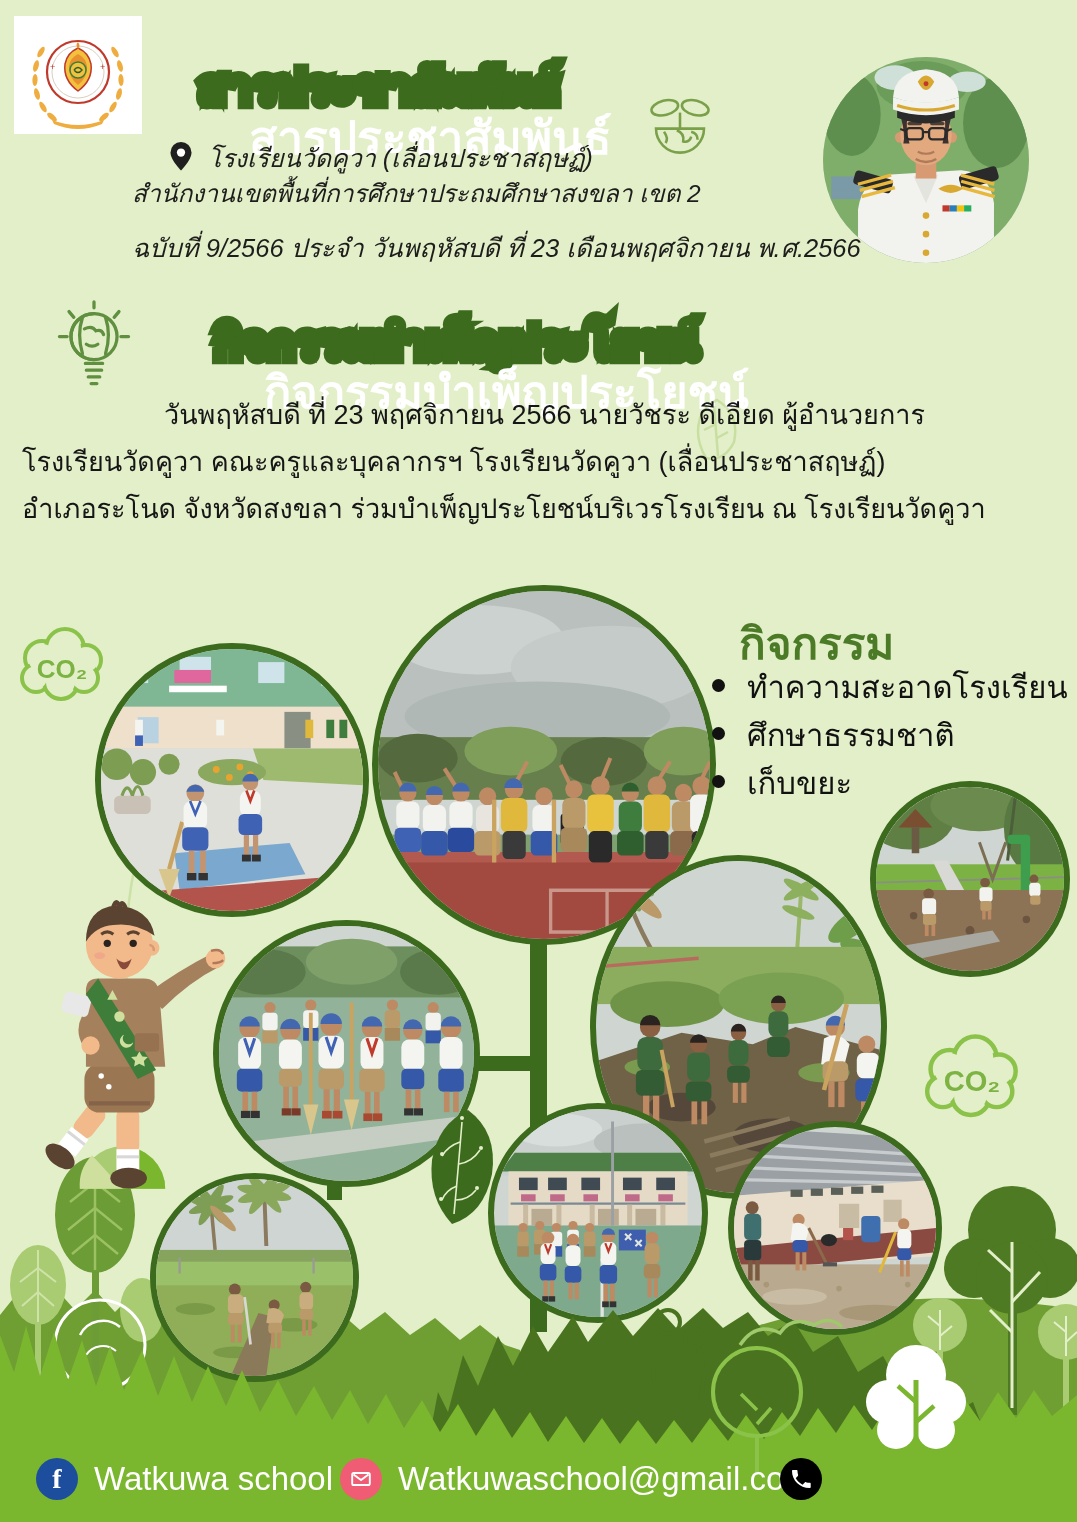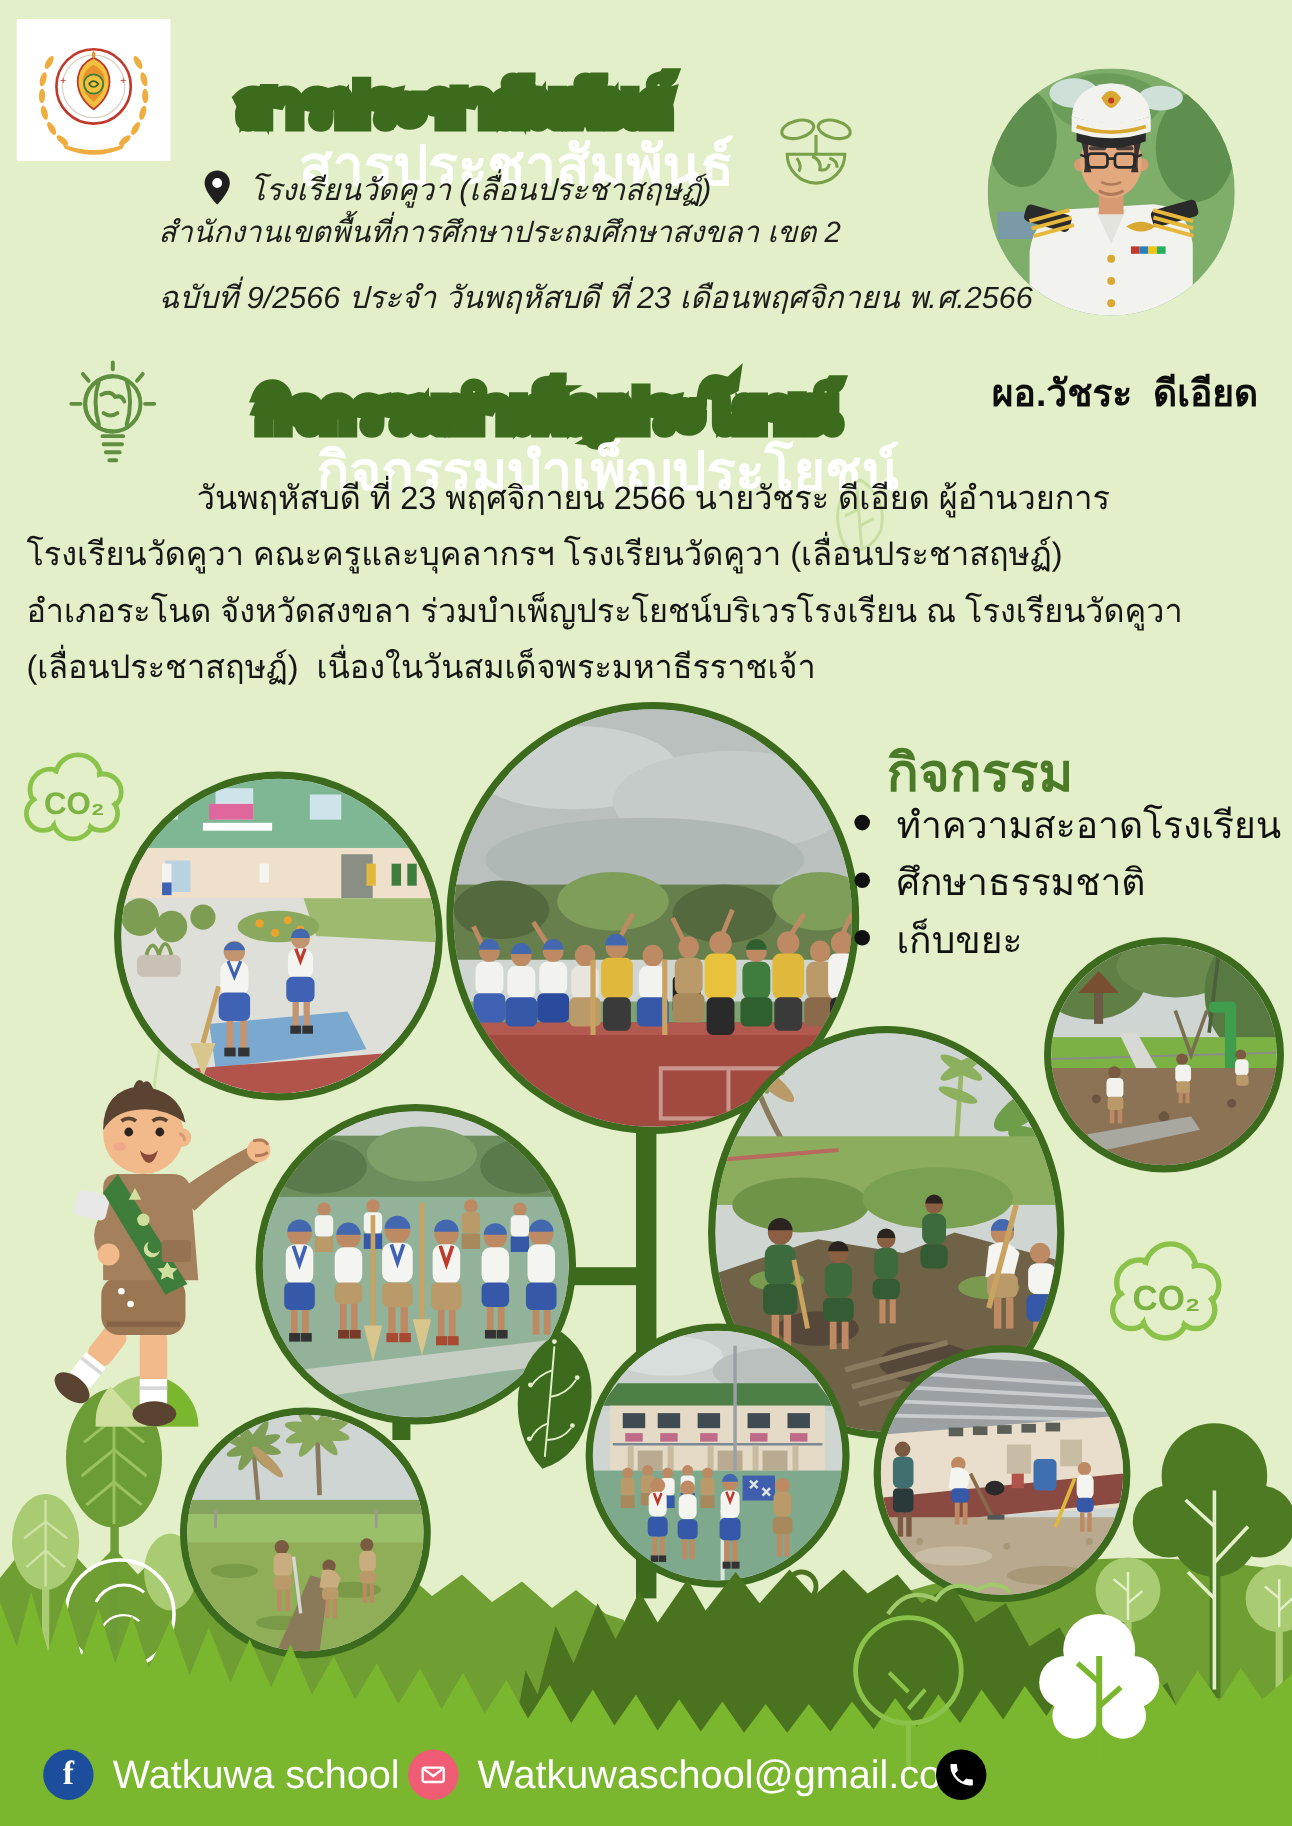--- a/index.html
+++ b/index.html
@@ -194,21 +194,20 @@
       <path d="M46,46 q4,2 8,0" stroke="#b07a5a" stroke-width="1" fill="none"></path>
       <path d="M45,49.5 q5,3 10,0" stroke="#b07a5a" stroke-width="1.2" fill="none"></path>
       <path d="M36,29.5 Q50,35 64,29.5 L64,25.5 Q50,30.5 36,25.5 Z" fill="#2a2a2a"></path>
       <path d="M34,25.5 Q50,31 66,25.5 L66,19.5 Q50,24.5 34,19.5 Z" fill="#f2f2ef"></path>
       <path d="M36,23.5 Q50,28 64,23.5" stroke="#d8a830" stroke-width="1.5" fill="none"></path>
       <path d="M34,19.5 Q35,7 50,6 Q65,7 66,19.5 Q50,25 34,19.5 Z" fill="#f2f2ef"></path>
       <path d="M46,12 q4,-6 8,0 q-2,4 -4,4 q-2,0 -4,-4" fill="#d8a830"></path>
         <circle cx="50" cy="13" r="1.2" fill="#c0392b"></circle>
     </svg>
   </div>
-  <div class="director-name" style="left:805px;top:302px;width:265px;text-align:center;font-size:31px">ผอ.วัชระ  ดีเอียด</div>
 
   <svg class="abs" style="left:46px;top:300px" width="96" height="100" viewBox="0 0 100 104">
     <g stroke="#5f8f3f" stroke-width="3.4" fill="none" stroke-linecap="round">
       <circle cx="50" cy="38" r="24"></circle>
       <path d="M50,14 a24,24 0 0 0 0,48 M38,18 q-6,18 0,38 M62,18 q6,18 0,38"></path>
       <path d="M40,30 q8,-4 12,2 q6,-2 8,4 M42,46 q6,4 12,0"></path>
       <path d="M41,66 L59,66 M42,73 L58,73 M44,80 L56,80 M47,87 L53,87"></path>
       <path d="M14,38 L22,38 M78,38 L86,38 M24,12 L29,18 M76,12 L71,18 M50,2 L50,8"></path>
     </g>
   </svg>
@@ -220,21 +219,20 @@
     <g stroke="#a9cc72" stroke-width="2.5" fill="none">
       <path d="M33,6 Q56,20 50,48 Q40,68 22,64 Q10,44 16,24 Q22,10 33,6 Z"></path>
         <path d="M30,12 L34,62 M32,30 L20,36 M33,44 L44,38"></path>
     </g>
   </svg>
 
   <div class="par">
     <span>วันพฤหัสบดี ที่ 23 พฤศจิกายน 2566 นายวัชระ ดีเอียด ผู้อำนวยการ</span>
     <span>โรงเรียนวัดคูวา คณะครูและบุคลากรฯ โรงเรียนวัดคูวา (เลื่อนประชาสฤษฏ์)</span>
     <span>อำเภอระโนด จังหวัดสงขลา ร่วมบำเพ็ญประโยชน์บริเวรโรงเรียน ณ โรงเรียนวัดคูวา</span>
-    <span>(เลื่อนประชาสฤษฏ์)  เนื่องในวันสมเด็จพระมหาธีรราชเจ้า</span>
   </div>
 
   <svg class="abs" style="left:82px;top:810px;opacity:.55" width="92" height="195" viewBox="0 0 92 195">
     <g stroke="#b9d78c" stroke-width="2.5" fill="none">
       <path d="M46,190 Q40,120 52,60"></path>
       <path d="M52,60 Q30,40 36,12 Q62,20 52,60 Z"></path>
         <path d="M50,52 Q44,34 42,20"></path>
     </g>
   </svg>
 

